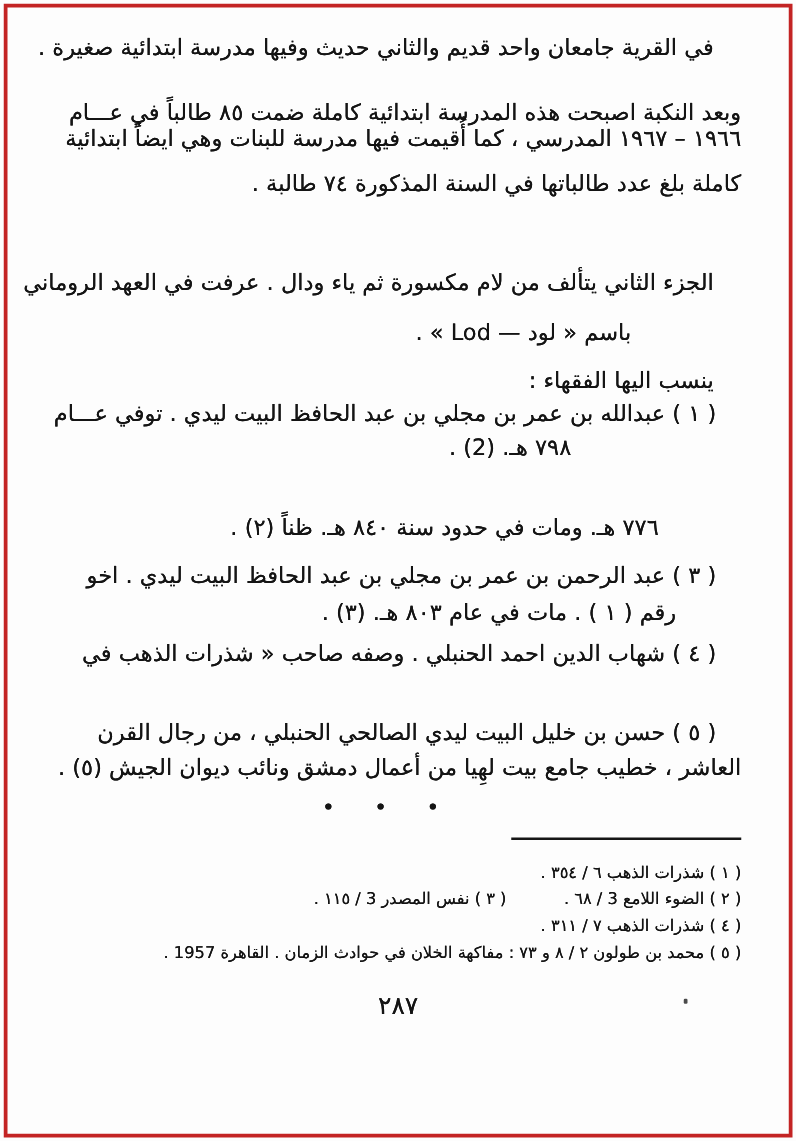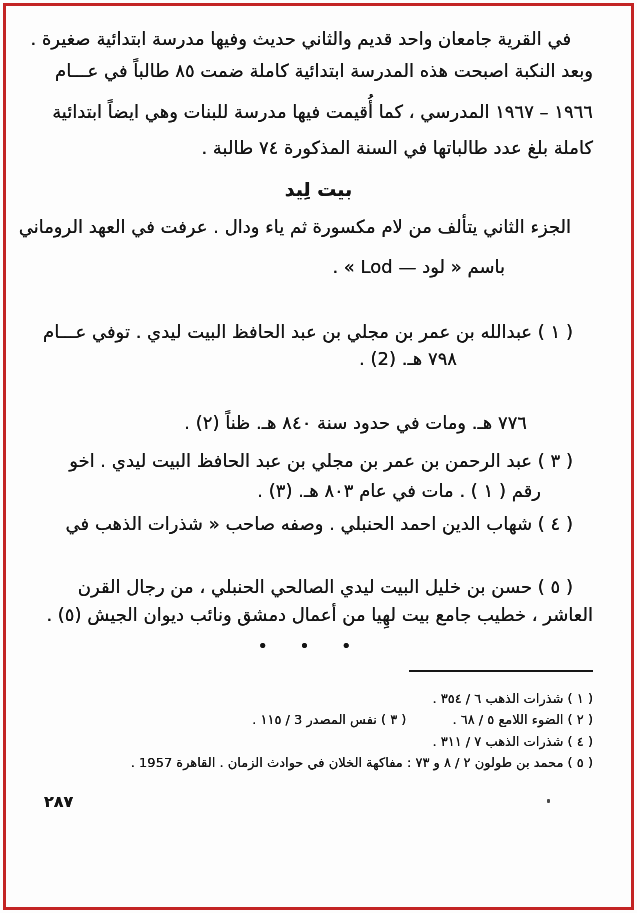--- a/index.html
+++ b/index.html
@@ -40,67 +40,67 @@
   }
   .fnote{
     font-size:13px;line-height:1.3;
   }
   .fnote .first-of-pair{margin-inline-end:46px;}
   .sep{
     position:absolute;top:670px;right:0;
     width:184px;height:2px;background:#161616;
   }
   .pageno{
-    left:0;right:0;text-align:left;
-    font-weight:bold;font-size:16px;letter-spacing:2px;
+    left:0;right:0;text-align:center;
+    font-weight:normal;font-size:20px;letter-spacing:2px;
   }
   .speck{
     position:absolute;top:799px;left:503px;
     width:3px;height:4px;background:#4a4a4a;border-radius:1px;
   }
 </style>
 </head>
 <body>
 
 <div class="page" style="background: rgb(253, 253, 253); color: rgb(20, 20, 20);">
   <div class="frame" style="border-color: rgb(195, 36, 36);"></div>
 
   <div class="content">
 
     <div class="line" style="top:28px;right:22px">في القرية جامعان واحد قديم والثاني حديث وفيها مدرسة ابتدائية صغيرة .</div>
-    <div class="line" style="top:60px;right:0">وبعد النكبة اصبحت هذه المدرسة ابتدائية كاملة ضمت ٨٥ طالباً في عـــام</div>
+    <div class="line" style="top:80px;right:0">وبعد النكبة اصبحت هذه المدرسة ابتدائية كاملة ضمت ٨٥ طالباً في عـــام</div>
     <div class="line" style="top:101px;right:0">١٩٦٦ – ١٩٦٧ المدرسي ، كما أُقيمت فيها مدرسة للبنات وهي ايضاً ابتدائية</div>
     <div class="line" style="top:137px;right:0">كاملة بلغ عدد طالباتها في السنة المذكورة ٧٤ طالبة .</div>
 
-    <div class="line heading" style="top:178px">بيت لِيد</div>
 
     <div class="line" style="top:216px;right:22px">الجزء الثاني يتألف من لام مكسورة ثم ياء ودال . عرفت في العهد الروماني</div>
     <div class="line" style="top:256px;right:88px">باسم « لود — Lod » .</div>
 
+    <div class="line" style="top:294px;right:22px">ينسب اليها الفقهاء :</div>
 
     <div class="line" style="top:321px;right:20px">( ١ ) عبدالله بن عمر بن مجلي بن عبد الحافظ البيت ليدي . توفي عـــام</div>
     <div class="line" style="top:348px;right:136px">٧٩٨ هـ. (2) .</div>
 
     <div class="line" style="top:412px;right:66px">٧٧٦ هـ. ومات في حدود سنة ٨٤٠ هـ. ظناً (٢) .</div>
 
     <div class="line" style="top:450px;right:20px">( ٣ ) عبد الرحمن بن عمر بن مجلي بن عبد الحافظ البيت ليدي . اخو</div>
     <div class="line" style="top:480px;right:52px">رقم ( ١ ) . مات في عام ٨٠٣ هـ. (٣) .</div>
 
     <div class="line" style="top:513px;right:20px">( ٤ ) شهاب الدين احمد الحنبلي . وصفه صاحب « شذرات الذهب في</div>
 
     <div class="line" style="top:576px;right:20px">( ٥ ) حسن بن خليل البيت ليدي الصالحي الحنبلي ، من رجال القرن</div>
     <div class="line" style="top:604px;right:0">العاشر ، خطيب جامع بيت لهِيا من أعمال دمشق ونائب ديوان الجيش (٥) .</div>
 
     <div class="line ornament" style="top:638px">• • •</div>
 
     <div class="sep"></div>
 
     <div class="line fnote" style="top:691px;right:0">( ١ ) شذرات الذهب ٦ / ٣٥٤ .</div>
     <div class="line fnote" style="top:712px;right:0">
-      <span class="first-of-pair">( ٢ ) الضوء اللامع ٥ / ٦٨ .</span><span>( ٣ ) نفس المصدر 3 / ١١٥ .</span>
+      <span class="first-of-pair">( ٢ ) الضوء اللامع 3 / ٦٨ .</span><span>( ٣ ) نفس المصدر 3 / ١١٥ .</span>
     </div>
     <div class="line fnote" style="top:734px;right:0">( ٤ ) شذرات الذهب ٧ / ٣١١ .</div>
     <div class="line fnote" style="top:755px;right:0">( ٥ ) محمد بن طولون ٢ / ٨ و ٧٣ : مفاكهة الخلان في حوادث الزمان . القاهرة 1957 .</div>
 
     <div class="line pageno" style="top:792px">٢٨٧</div>
 
     <div class="speck"></div>
   </div>
 </div>
 

